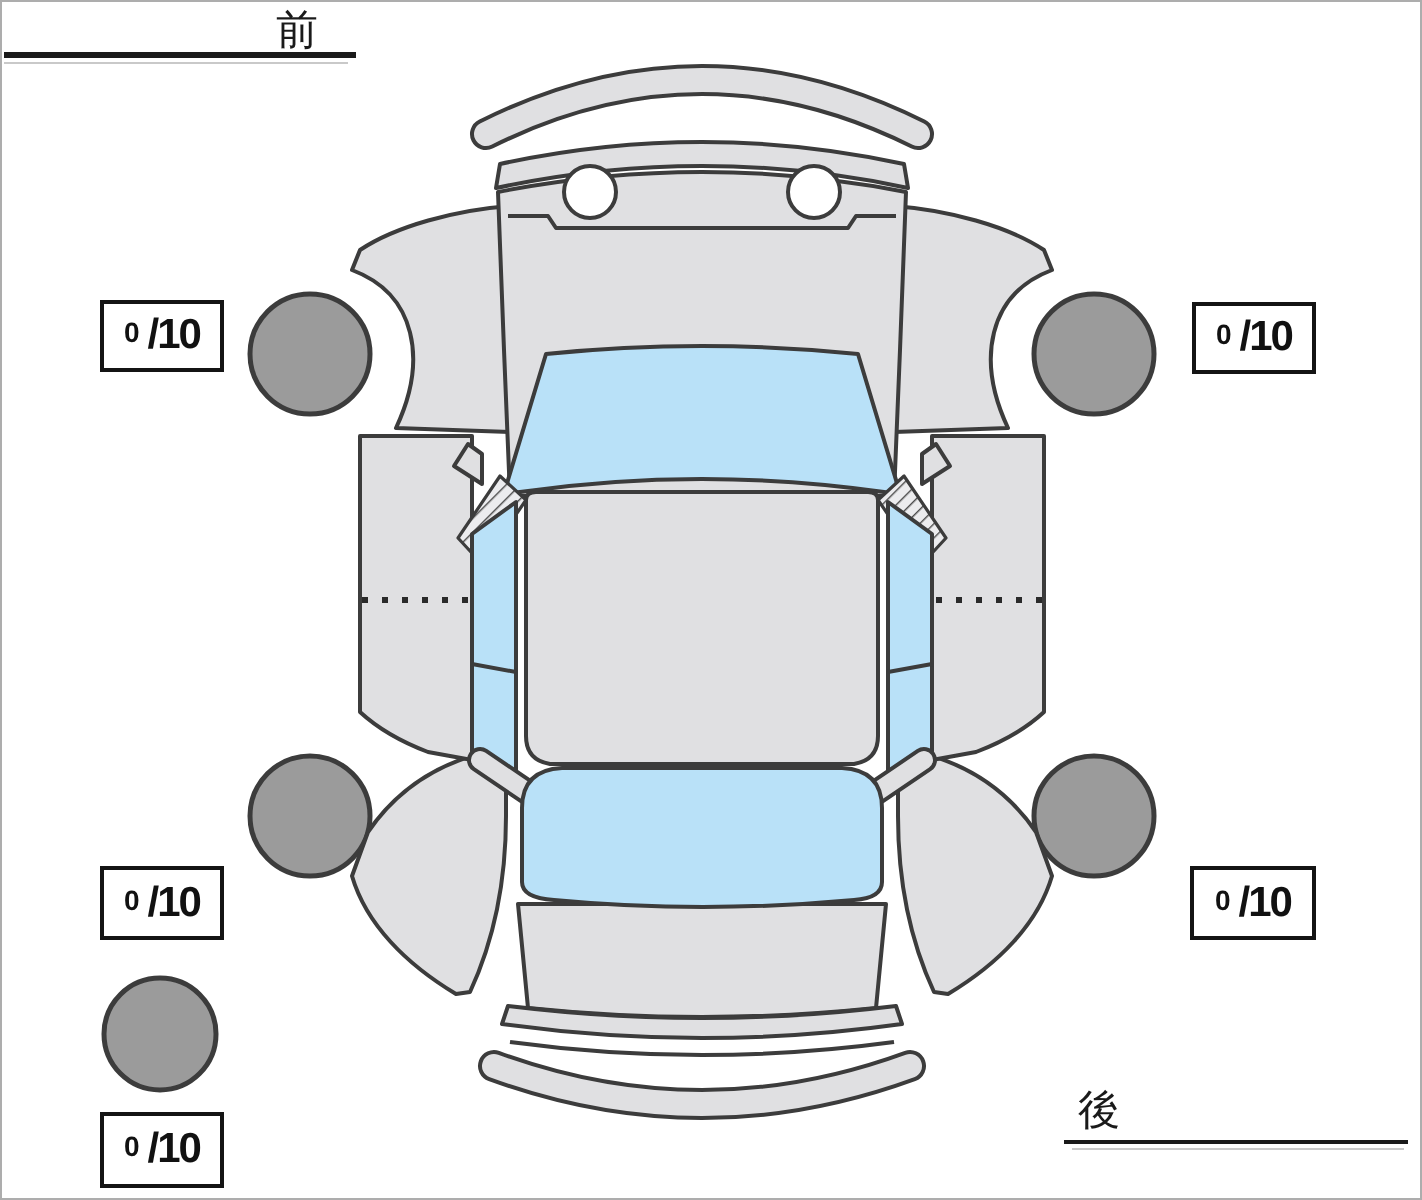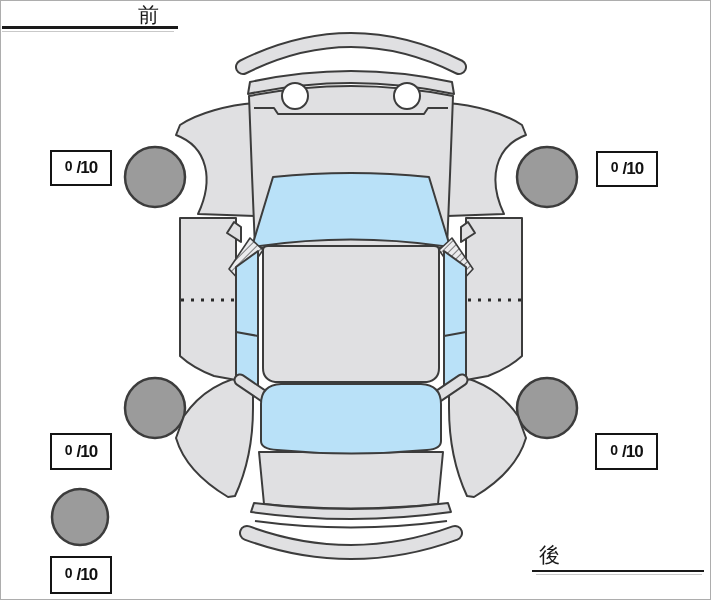--- a/index.html
+++ b/index.html
@@ -31,21 +31,21 @@
   .hatch-part{fill:url(#hatch);stroke:var(--outline);stroke-width:1.6;stroke-linejoin:round;}
   .headlight{fill:#ffffff;stroke:var(--outline);stroke-width:2;}
 
   
   .rating-box{
     position:absolute;background:#ffffff;border:2px solid #141414;
     display:flex;align-items:center;justify-content:center;gap:4px;
     box-sizing:border-box;color:#111;
   }
   .rating-box .val{font-size:14px;font-weight:700;transform:translateY(-2px);}
-  .rating-box .scale{font-size:17px;font-weight:700;letter-spacing:-1px;}
+  .rating-box .scale{font-size:21px;font-weight:700;letter-spacing:-1px;}
 
   
   .dir-label{position:absolute;font-size:21px;color:var(--text-color);
     font-family:"DejaVu Sans","Liberation Sans",sans-serif;}
   .rule{position:absolute;background:#1a1a1a;height:3px;}
   .rule-shadow{position:absolute;background:#c9c9c9;height:1px;}
 </style>
 </head>
 <body>
 

